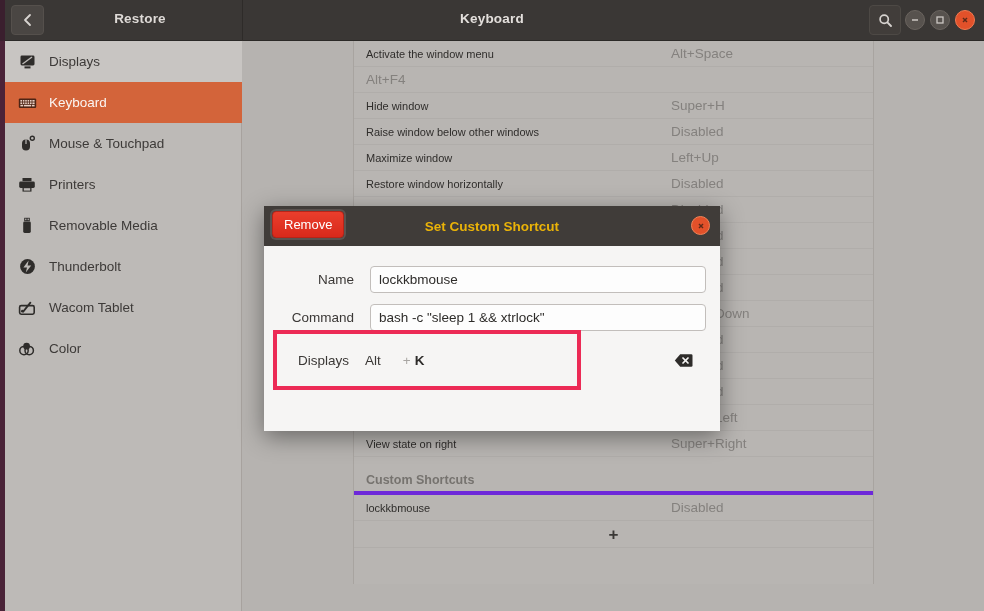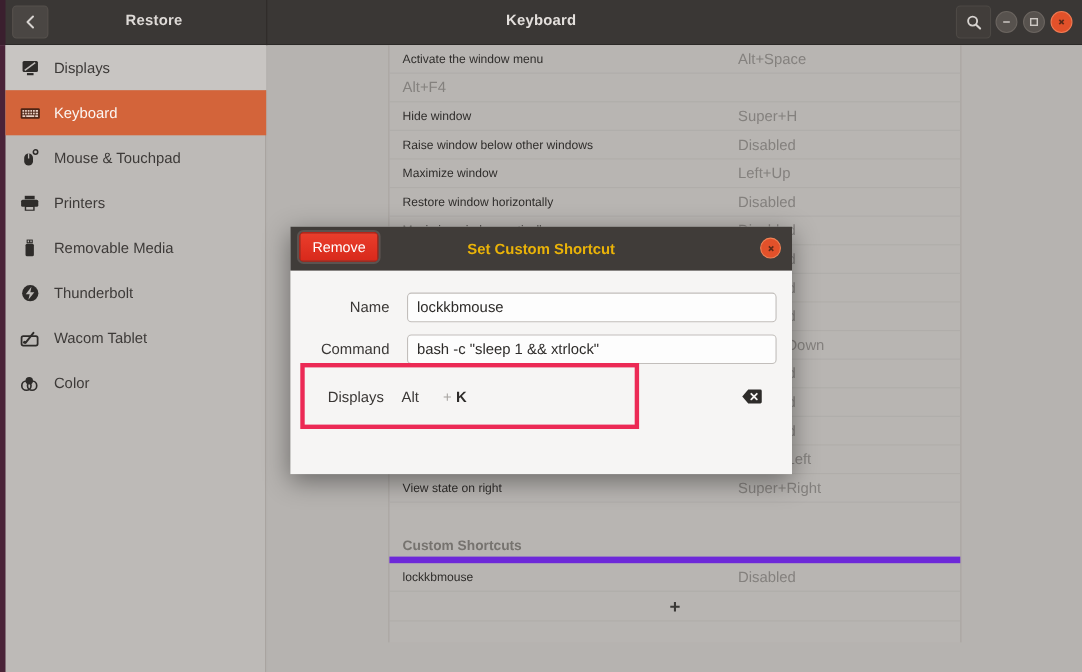--- a/index.html
+++ b/index.html
@@ -98,21 +98,21 @@
     border-left: 1px solid #a8a4a0;
     border-right: 1px solid #a8a4a0;
   }
   .row {
     position: relative; height: 26px; display: flex; align-items: center;
     border-bottom: 1px solid #b0adaa;
     padding: 0 12px;
   }
   .row .name { color: #2f2d2b; font-size: 11px; flex: 0 0 305px; }
   .row .val  { color: #84817e; font-size: 13.5px; }
-  .row.section { border-bottom: 6px solid #6d28d9; margin-top: 17px; }
+  .row.section { border-bottom: 4px solid #6d28d9; }
   .row.section .name { color: #76736f; font-size: 12.5px; font-weight: bold; }
   .row.spacer { border-bottom: none; height: 12px; }
   .row.addrow { justify-content: center; height: 27px; }
   .plus { color: #3a3836; font-size: 17px; font-weight: bold; line-height: 1; }
 
   
   .dialog {
     position: absolute; left: 264px; top: 194px; width: 456px; height: 225px;
     background: #f6f5f4;
     box-shadow: 0 6px 22px rgba(0,0,0,.42);

